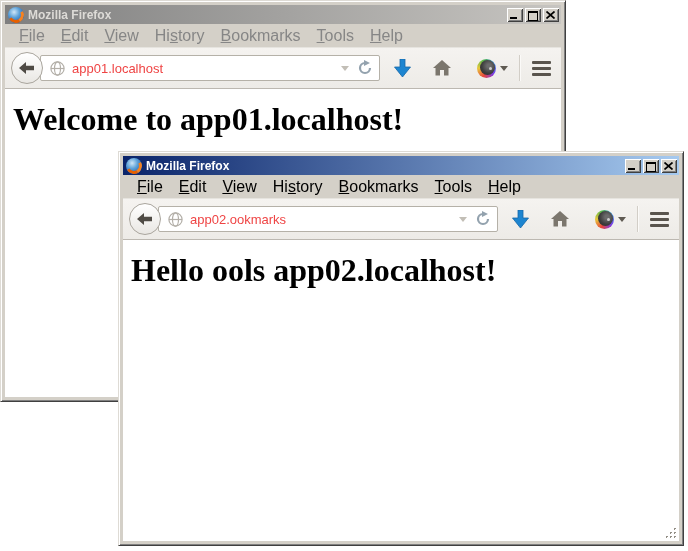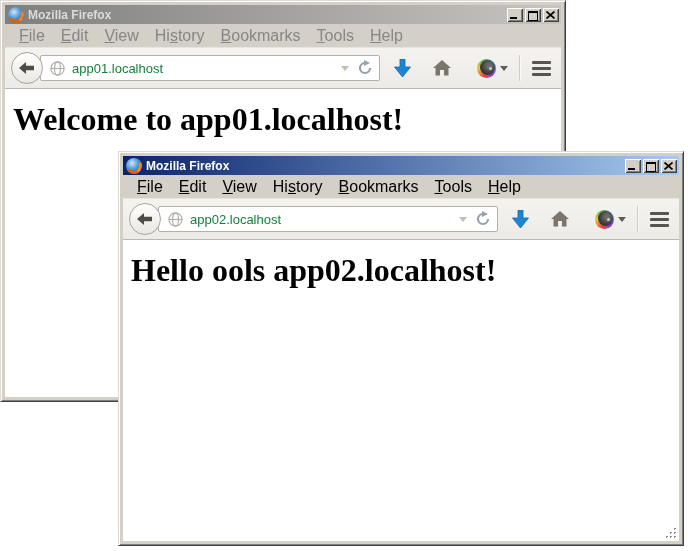--- a/index.html
+++ b/index.html
@@ -44,21 +44,21 @@
   .toolbar{height:40px;flex:none;display:flex;align-items:center;
     background:linear-gradient(#f5f3f0,#edebe7);
     border-top:1px solid #e6e4df;border-bottom:1px solid #bcb8b1;
     padding:0 10px 0 6px;}
   .back-btn{width:30px;height:30px;border-radius:50%;flex:none;z-index:2;
     background:linear-gradient(#ffffff,#e9e7e3);border:1px solid #a9a59d;
     display:flex;align-items:center;justify-content:center;}
   .urlbar{flex:1;height:26px;min-width:0;margin-left:-3px;box-sizing:border-box;
     background:#fff;border:1px solid #b5b1a8;border-radius:2px;
     display:flex;align-items:center;padding:0 6px 0 9px;}
-  .url-text{font-size:13px;color:#15803d;margin-left:7px;flex:1;white-space:nowrap;overflow:hidden;}
+  .url-text{font-size:13px;color:#ef4444;margin-left:7px;flex:1;white-space:nowrap;overflow:hidden;}
   .url-dropdown{width:0;height:0;border:4px solid transparent;border-top:5px solid #c2beb6;margin:5px 8px 0 0;}
   .tb-gap-sm{margin-left:14px;}
   .tb-gap-md{margin-left:22px;}
   .tb-gap-lg{margin-left:26px;}
   .addon-icon{width:19px;height:19px;border-radius:50%;position:relative;flex:none;
     background:conic-gradient(from 200deg,#e8453c,#e8c93c,#4bb54b,#3c8fe8,#7a3ce8,#e8453c);}
   .addon-icon::before{content:"";position:absolute;left:3px;top:1px;width:15px;height:15px;border-radius:50%;
     background:radial-gradient(circle at 60% 40%, #6b6b6b 0 16%, #3e3e3e 55%, #262626 100%);}
   .addon-icon::after{content:"";position:absolute;right:4px;top:8px;width:3px;height:3px;border-radius:50%;background:#cfcfcf;}
   .addon-caret{width:0;height:0;border:4px solid transparent;border-top:5px solid #5f5a52;margin:5px 0 0 4px;}
@@ -176,21 +176,21 @@
         </svg>
     </span>
     <span class="urlbar">
       <svg width="15" height="15" viewBox="0 0 15 15">
           <g stroke="#b3afa8" fill="none" stroke-width="1.2">
             <circle cx="7.5" cy="7.5" r="6.6"></circle>
             <ellipse cx="7.5" cy="7.5" rx="3" ry="6.6"></ellipse>
             <path d="M1 7.5 H14"></path>
           </g>
         </svg>
-      <span class="url-text">app02.localhost</span>
+      <span class="url-text">app02.ookmarks</span>
       <span class="url-dropdown"></span>
       <svg width="16" height="16" viewBox="0 0 16 16">
           <path d="M13 8 A5 5 0 1 1 8 3" stroke="#93a2ae" stroke-width="2.2" fill="none"></path>
           <path d="M7 0 L13 3 L7 6 Z" fill="#93a2ae"></path>
         </svg>
     </span>
     <svg class="tb-gap-sm" width="17" height="19" viewBox="0 0 17 19">
         <path d="M6 0 H11 V8 H16.5 L8.5 18 L0.5 8 H6 Z" fill="#1d85d0" stroke="#1668a8" stroke-width="0.8"></path>
       </svg>
     <svg class="tb-gap-md" width="18" height="16" viewBox="0 0 18 16">

